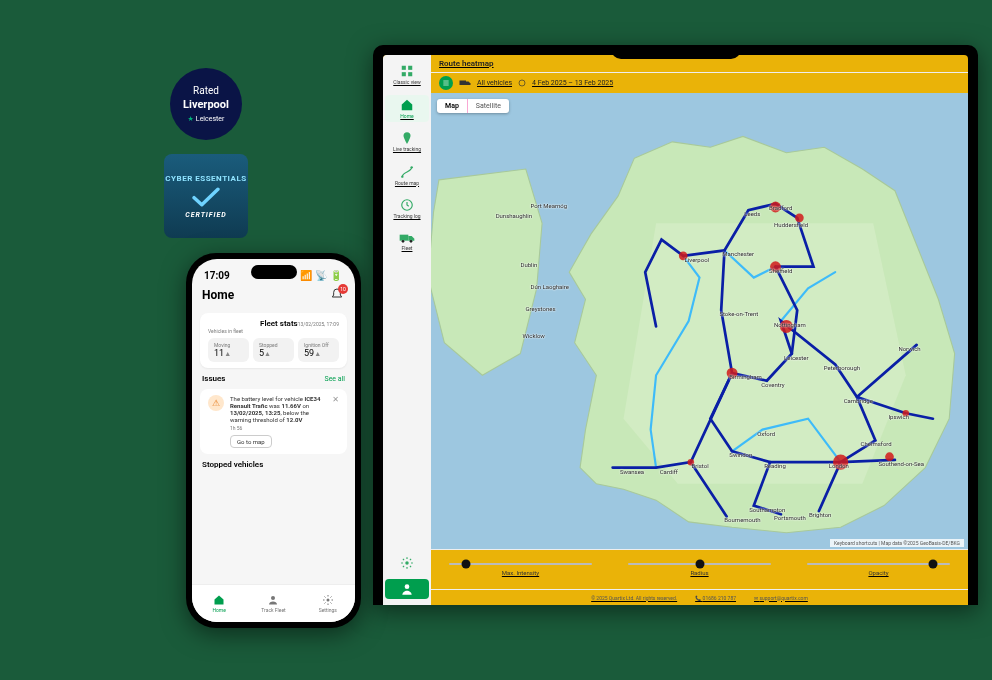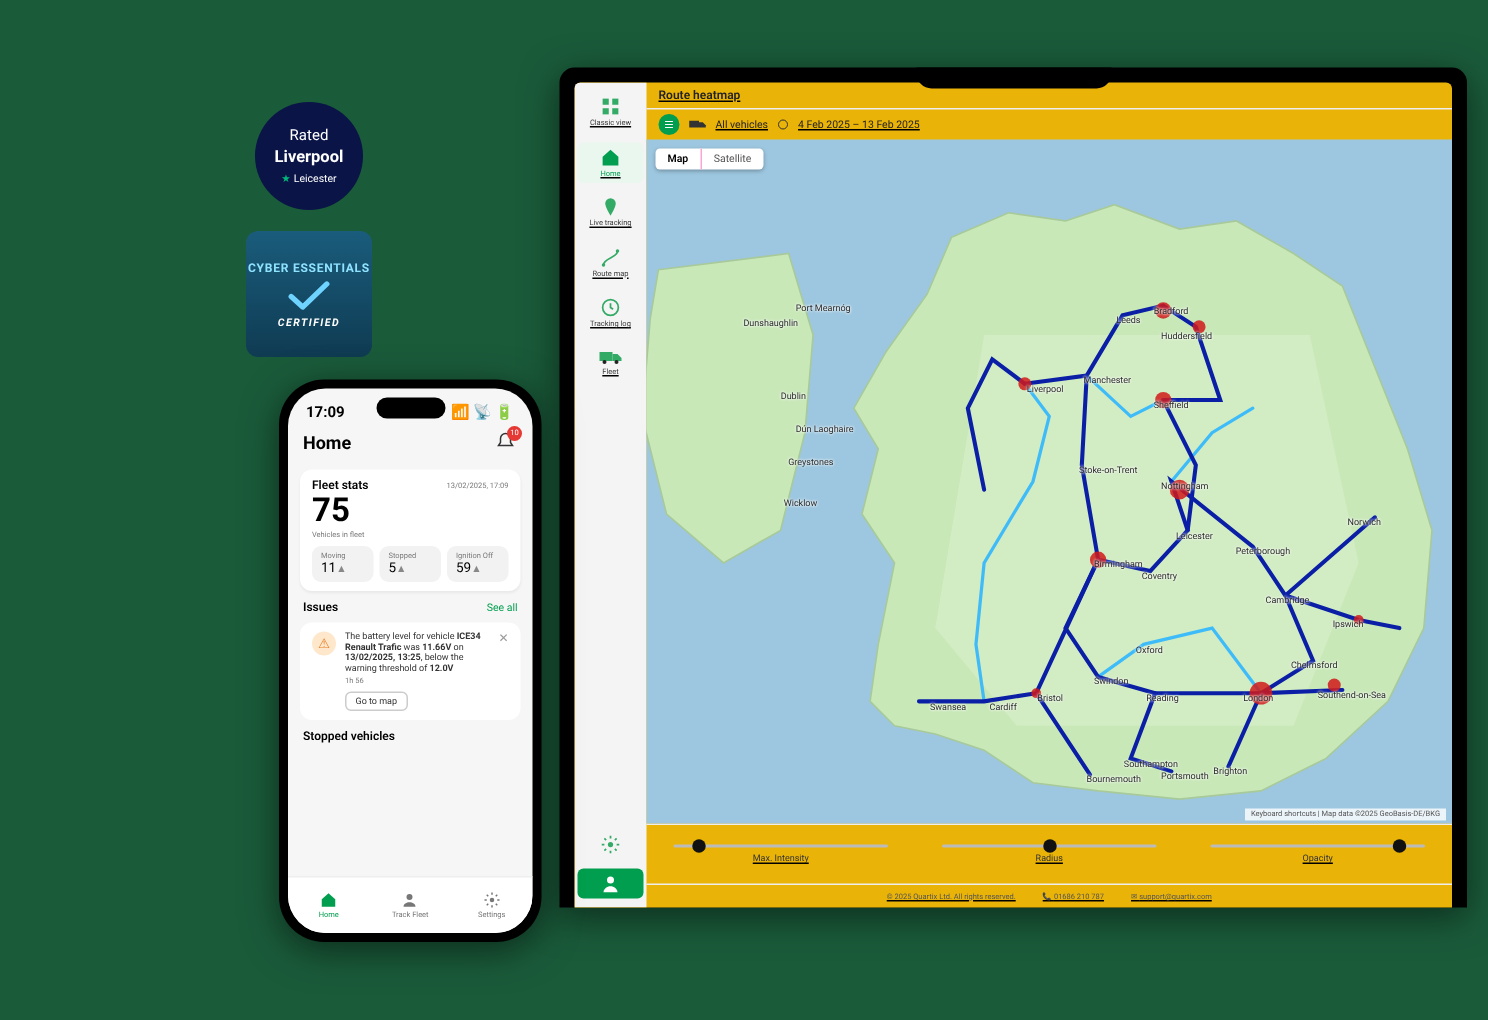--- a/index.html
+++ b/index.html
@@ -341,25 +341,24 @@
       <div class="ph-title">Home</div>
       <div class="bell">
         <svg width="16" height="16" viewBox="0 0 24 24">
             <path d="M12 3a5 5 0 0 1 5 5v4l2 3H5l2-3V8a5 5 0 0 1 5-5z" fill="none" stroke="#333" stroke-width="1.5"></path>
           </svg>
         <div class="bell-badge">10</div>
       </div>
     </div>
 
     <div class="card">
-      <div style="display:flex;justify-content:space-between;align-items:center;">
+      <div style="display:flex;justify-content:flex-end;align-items:center;">
         <span class="card-title">Fleet stats</span>
         <span class="card-sub">13/02/2025, 17:09</span>
       </div>
-      <div class="big-num">75</div>
       <div class="card-sub">Vehicles in fleet</div>
       <div class="stat-row" id="fleet-stats">
           <div class="stat">
             <div class="stat-l">Moving</div>
             <div class="stat-v">11<span style="color:#888;font-size:7px;">▲</span></div>
           </div>
           <div class="stat">
             <div class="stat-l">Stopped</div>
             <div class="stat-v">5<span style="color:#888;font-size:7px;">▲</span></div>
           </div>

